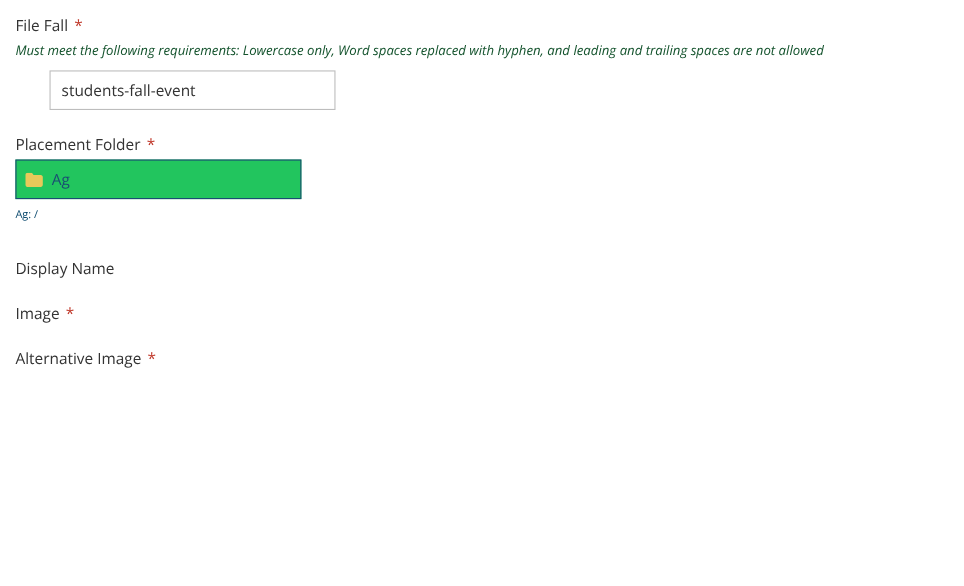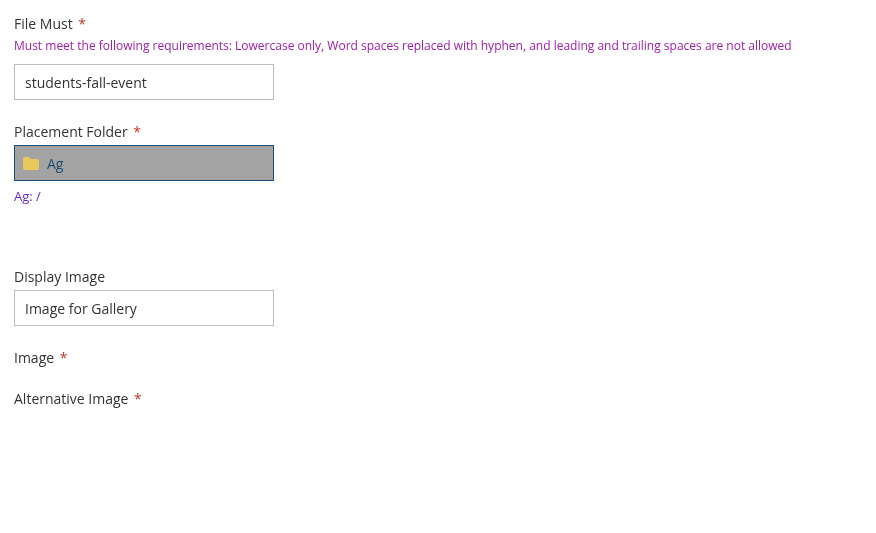--- a/index.html
+++ b/index.html
@@ -6,77 +6,79 @@
   body {
     margin: 0;
     padding: 14px 14px 20px 14px;
     font-family: "Segoe UI", "Open Sans", Arial, sans-serif;
     font-size: 14px;
     color: #333;
     background: #fff;
     width: 876px;
   }
   .field-group { margin-bottom: 22px; }
-  .field-group.extra-gap { margin-bottom: 62px; }
+  .field-group.extra-gap { margin-bottom: 34px; }
   .label {
     font-size: 14px;
     color: #333;
     margin-bottom: 4px;
   }
   .req { color: #c0392b; margin-left: 2px; }
   .hint {
+    font-style: italic;
     font-size: 12px;
-    color: #a21caf;
+    color: #14532d;
     margin-bottom: 10px;
     margin-top: 4px;
   }
   .input {
     width: 260px;
     height: 36px;
     padding: 6px 10px;
     border: 1px solid #bdbdbd;
     font-size: 14px;
     color: #333;
     background: #fff;
     font-family: inherit;
     outline: none;
+    margin-left: 31px;
   }
   .folder-picker {
     width: 260px;
     height: 36px;
     border: 1px solid #1a4d73;
     display: flex;
     align-items: center;
     padding: 0 8px;
     cursor: pointer;
-    background: #a3a3a3;
+    background: #22c55e;
   }
   .folder-icon {
     width: 16px;
     height: 13px;
     margin-right: 8px;
     flex-shrink: 0;
   }
   .folder-icon svg { display: block; }
   .folder-text {
     color: #1a4d73;
     font-size: 14px;
   }
   .path-text {
-    font-size: 13px;
-    color: #6d28d9;
+    font-size: 10px;
+    color: #0c4a6e;
     margin-top: 6px;
   }
 </style>
 </head>
 <body>
 
 <div class="field-group">
   <div class="label">
-    <span>File Must</span>
+    <span>File Fall</span>
     <span class="req">*</span>
   </div>
   <div class="hint">Must meet the following requirements: Lowercase only, Word spaces replaced with hyphen, and leading and trailing spaces are not allowed</div>
   <input class="input" type="text" value="students-fall-event" style="">
 </div>
 
 <div class="field-group extra-gap">
   <div class="label">
     <span>Placement Folder</span>
     <span class="req">*</span>
@@ -87,23 +89,22 @@
         <path d="M0 2 C0 0.9 0.9 0 2 0 L6 0 L7.5 2 L14 2 C15.1 2 16 2.9 16 4 L16 11 C16 12.1 15.1 13 14 13 L2 13 C0.9 13 0 12.1 0 11 Z" fill="#e8c95a"></path>
       </svg>
     </span>
     <span class="folder-text">Ag</span>
   </div>
   <div class="path-text">Ag: /</div>
 </div>
 
 <div class="field-group">
   <div class="label">
-    <span>Display Image</span>
+    <span>Display Name</span>
   </div>
-  <input class="input" type="text" value="Image for Gallery" style="">
 </div>
 
 <div class="field-group">
   <div class="label">
     <span>Image</span>
     <span class="req">*</span>
   </div>
 </div>
 
 <div class="field-group" style="margin-bottom:0;">

